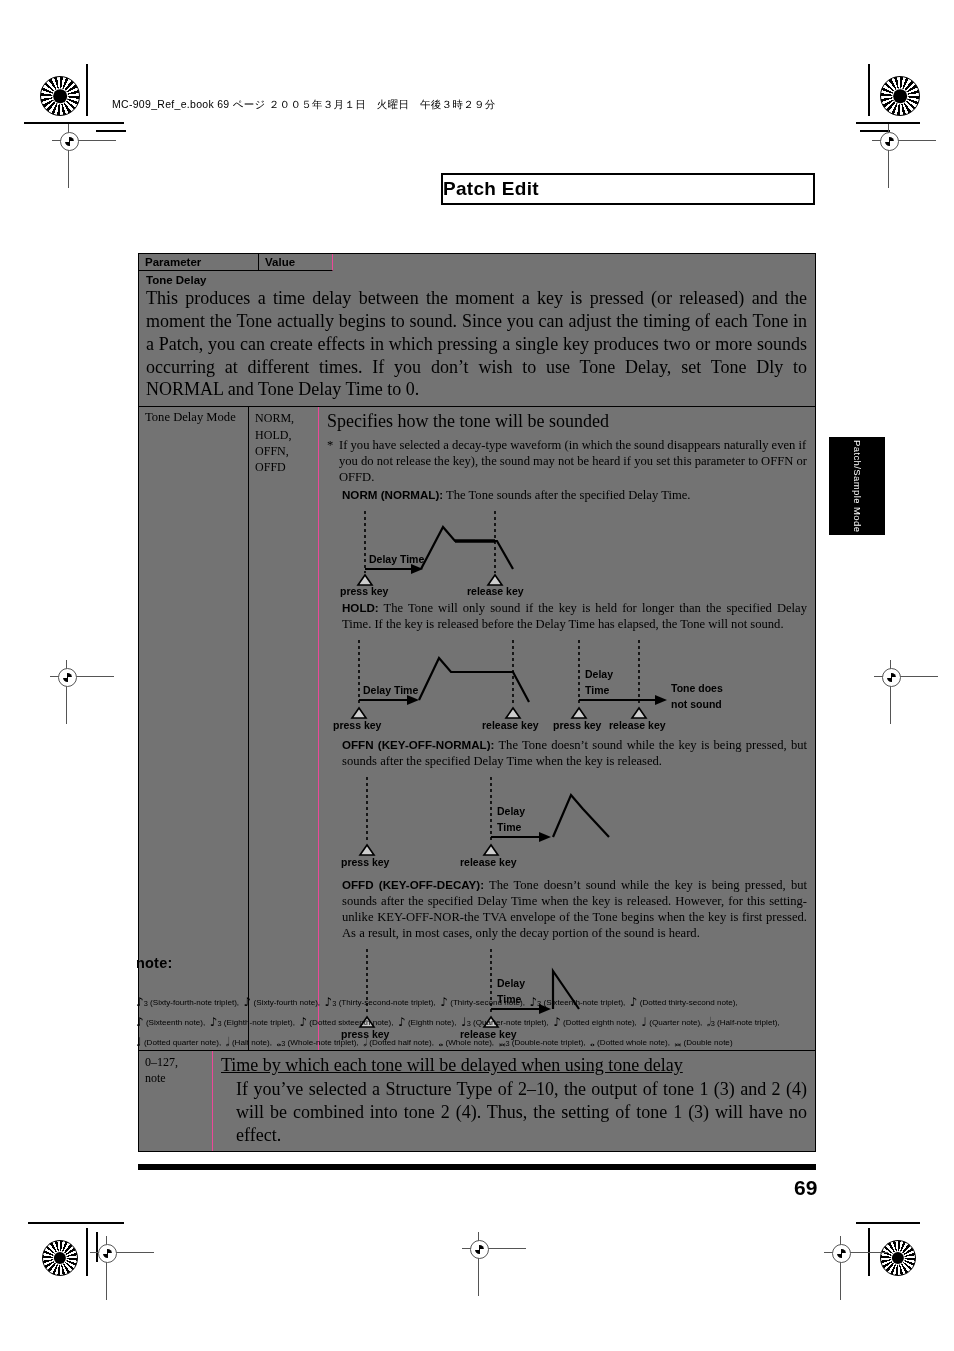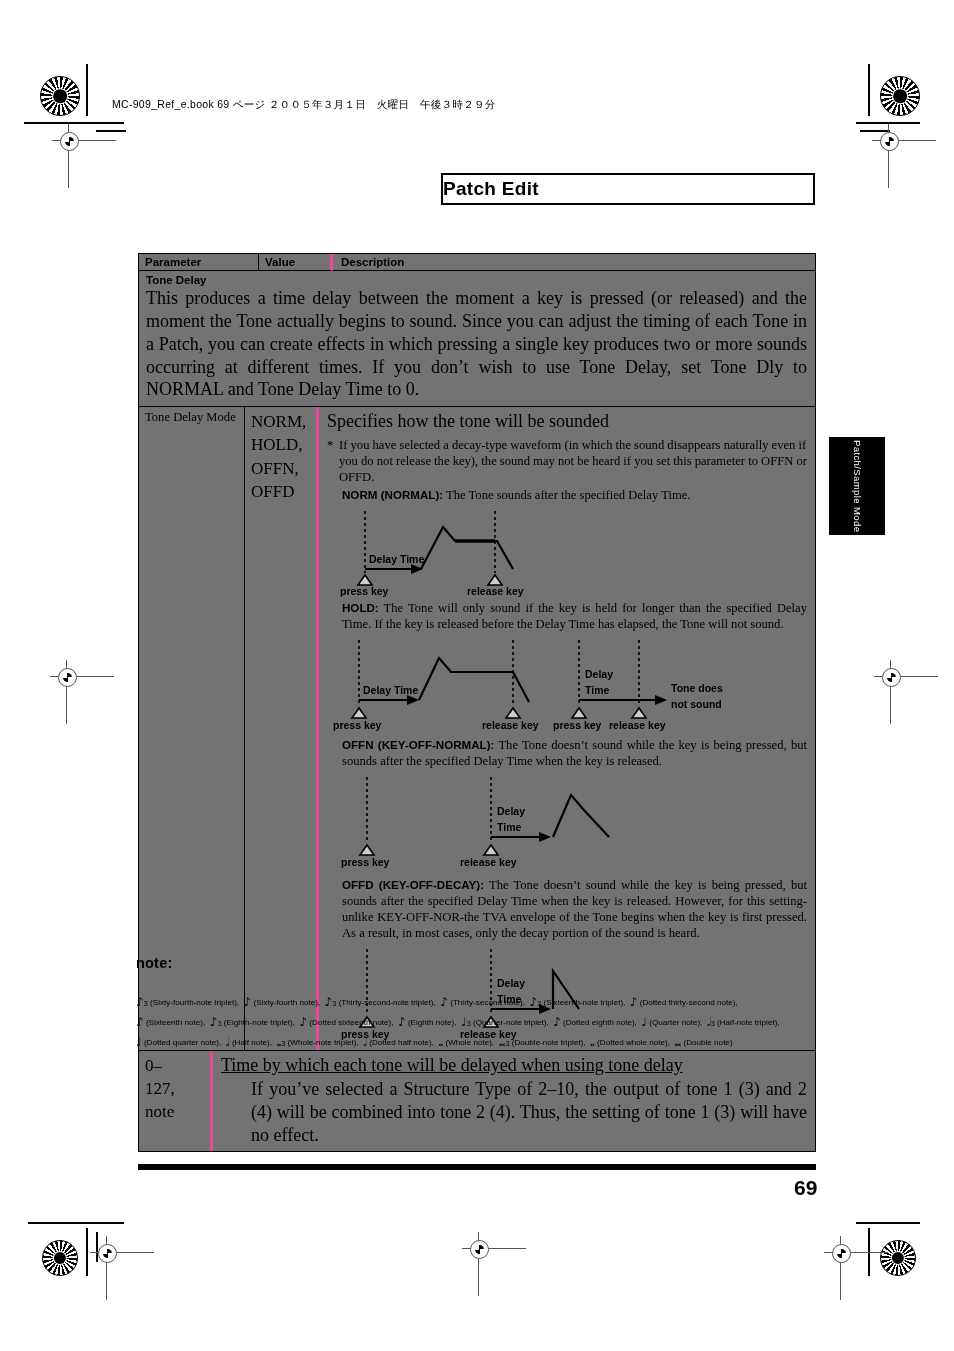--- a/index.html
+++ b/index.html
@@ -68,32 +68,32 @@
   }
 
   
   .ptable{
     position:absolute; border:1.5px solid #000; box-sizing:border-box;
     background:#737373;
   }
   .trow{ display:flex; }
   .trow.bordered-top{ border-top:1px solid #000; }
   .cell-param{ width:120px; box-sizing:border-box; border-right:1px solid #000; padding:3px 5px 4px 6px; }
-  .cell-value{ width:74px; box-sizing:border-box; border-right:3px solid #ec4899; padding:3px 23px 4px 6px; }
+  .cell-value{ width:74px; box-sizing:border-box; border-right:1px solid #ec4899; padding:3px 23px 4px 6px; }
   .cell-desc { flex:1; box-sizing:border-box; padding:3px 8px 5px 8px; }
   .cell-full { flex:1; box-sizing:border-box; padding:3px 8px 5px 7px; }
 
   .hdr{ font-family:"Liberation Sans", sans-serif; font-weight:bold; font-size:11.5px; }
   .hdr-row .cell-param,.hdr-row .cell-value,.hdr-row .cell-desc{
     border-bottom:1px solid #000; padding-top:2px; padding-bottom:2px;
   }
 
   .secthead{ font-family:"Liberation Sans", sans-serif; font-weight:bold; font-size:11.5px; margin-bottom:1px; }
   .body-txt{ font-size:18px; line-height:1.27; text-align:justify; }
-  .valtxt{ font-size:17px; line-height:1.36; }
+  .valtxt{ font-size:12px; line-height:1.36; }
   .paramtxt{ font-size:12.6px; }
   .nowrapj{ text-align:left;text-decoration:underline; }
 
   .bullet-row{ display:flex; margin-top:5px; }
   .bullet-star{ width:12px; flex:0 0 12px; font-size:12.6px; line-height:1.27; }
   .bullet-body{ flex:1; font-size:12.6px; line-height:1.27; }
 
   .modename{ font-family:"Liberation Sans", sans-serif; font-weight:bold; font-size:11.6px; }
   .para{ font-size:12.6px; line-height:1.27; text-align:justify; margin-top:9px; }
   .para.tight{ margin-top:2px; }
@@ -199,21 +199,20 @@
 
   <div class="thumbtab" style="left:829px; top:437px; width:56px; height:98px;">
     <span>Patch/Sample Mode</span>
   </div>
 
   <div class="ptable" style="left:138px; top:253px; width:678px;">
 
     <div class="trow hdr-row">
       <div class="cell-param hdr">Parameter</div>
       <div class="cell-value hdr">Value</div>
-      <div class="cell-desc hdr">Description</div>
     </div>
 
     <div class="trow">
       <div class="cell-full">
         <div class="secthead">Tone Delay</div>
         <div class="body-txt">This produces a time delay between the moment a key is pressed (or released) and the moment the Tone actually begins to sound. Since you can adjust the timing of each Tone in a Patch, you can create effects in which pressing a single key produces two or more sounds occurring at different times. If you don’t wish to use Tone Delay, set Tone Dly to NORMAL and Tone Delay Time to 0.</div>
       </div>
     </div>
 
     <div class="trow bordered-top">
@@ -343,21 +342,21 @@
 
       </div>
     </div>
 
     <div class="trow bordered-top">
       <div class="cell-value">
         <div class="valtxt">0–127, note</div>
       </div>
       <div class="cell-desc">
         <div class="body-txt nowrapj">Time by which each tone will be delayed when using tone delay</div>
-        <div class="body-txt" style="margin-left:30px; margin-top:1px;">If you’ve selected a Structure Type of 2–10, the output of tone 1 (3) and 2 (4) will be combined into tone 2 (4). Thus, the setting of tone 1 (3) will have no effect.</div>
+        <div class="body-txt" style="margin-left:15px; margin-top:1px;">If you’ve selected a Structure Type of 2–10, the output of tone 1 (3) and 2 (4) will be combined into tone 2 (4). Thus, the setting of tone 1 (3) will have no effect.</div>
       </div>
     </div>
 
   </div>
 
   <div class="noteblock" style="left:136px; top:955px; width:690px;">
     <div class="notehead">note:</div>
 
     <div style="margin-top:24px;">
       <div class="noteline" id="nl0"><span class="g">♪</span><span class="sm">3</span><span> (Sixty-fourth-note triplet),&nbsp;&nbsp;</span><span class="g">♪</span><span> (Sixty-fourth note),&nbsp;&nbsp;</span><span class="g">♪</span><span class="sm">3</span><span> (Thirty-second-note triplet),&nbsp;&nbsp;</span><span class="g">♪</span><span> (Thirty-second note),&nbsp;&nbsp;</span><span class="g">♪</span><span class="sm">3</span><span> (Sixteenth-note triplet),&nbsp;&nbsp;</span><span class="g">♪</span><span> (Dotted thirty-second note),</span></div>

